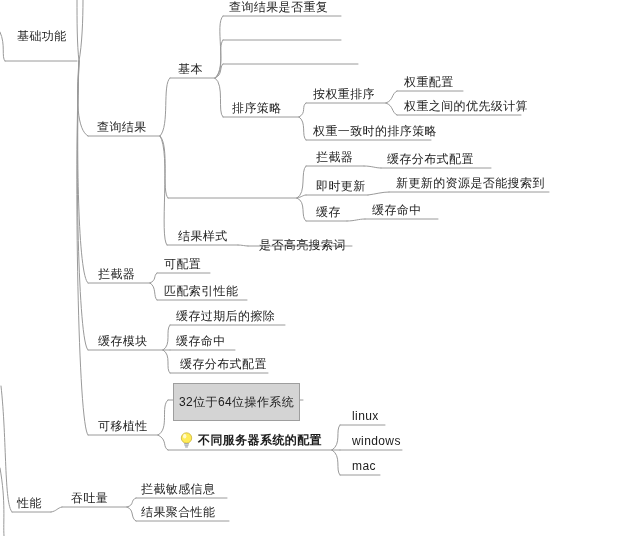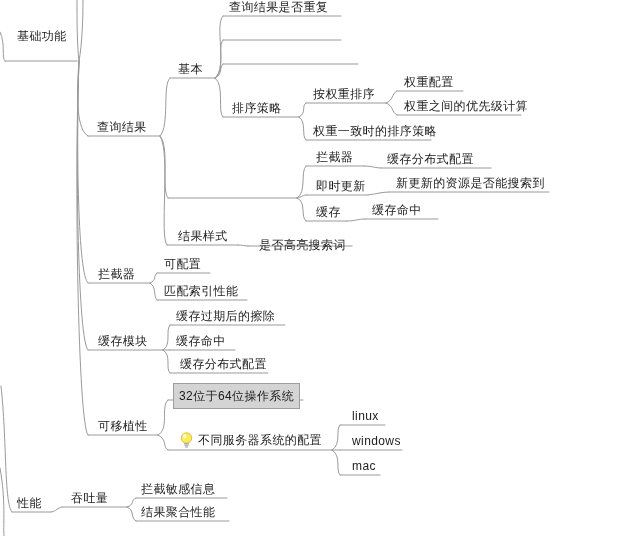--- a/index.html
+++ b/index.html
@@ -1,22 +1,22 @@
 <!DOCTYPE html>
 <html><head>
 <meta charset="utf-8">
 <style>
   html,body{margin:0;padding:0;background:#ffffff;}
   .canvas{position:relative;width:639px;height:536px;overflow:hidden;
           font-family:"Liberation Sans","DejaVu Sans",sans-serif;
           font-size:12px;color:#1c1c1c;background:#ffffff;}
   svg.links{position:absolute;left:0;top:0;}
   .t{position:absolute;line-height:15px;height:33px;white-space:nowrap;letter-spacing:.4px;}
-  .hl{background:#d4d4d4;border:1px solid #9e9e9e;padding:5px 5px;line-height:14px;height:14px;}
-  .bulb-row{display:flex;align-items:flex-start;gap:5px;line-height:15px;}
+  .hl{background:#d4d4d4;border:1px solid #9e9e9e;padding:11px 5px;line-height:14px;height:14px;}
+  .bulb-row{display:flex;align-items:flex-start;gap:5px;line-height:15px;font-weight:bold;}
   .bulb-row svg{margin-top:-1px;}
 </style>
 </head>
 <body>
 
 <div class="canvas">
 
   <svg class="links" width="639" height="536" viewBox="0 0 639 536" fill="none" stroke="#9a9a9a" stroke-width="1" stroke-linecap="round">
 
     <path d="M0 32 C6 45 1 57 5 61"></path>

